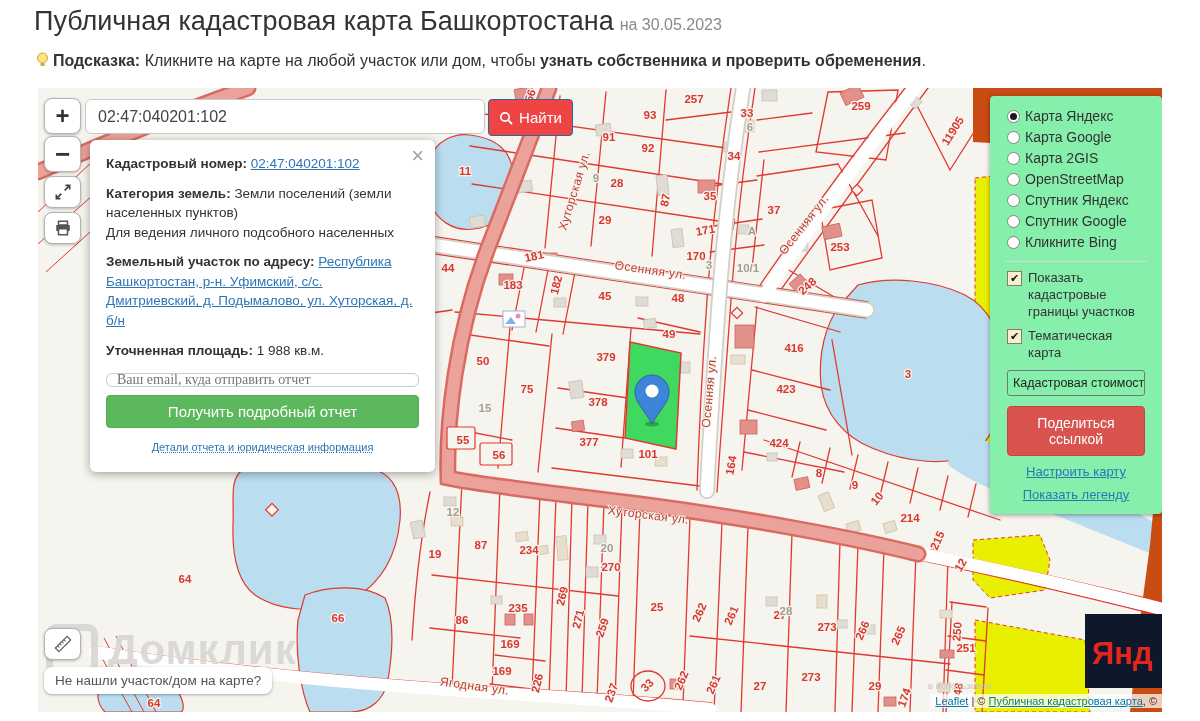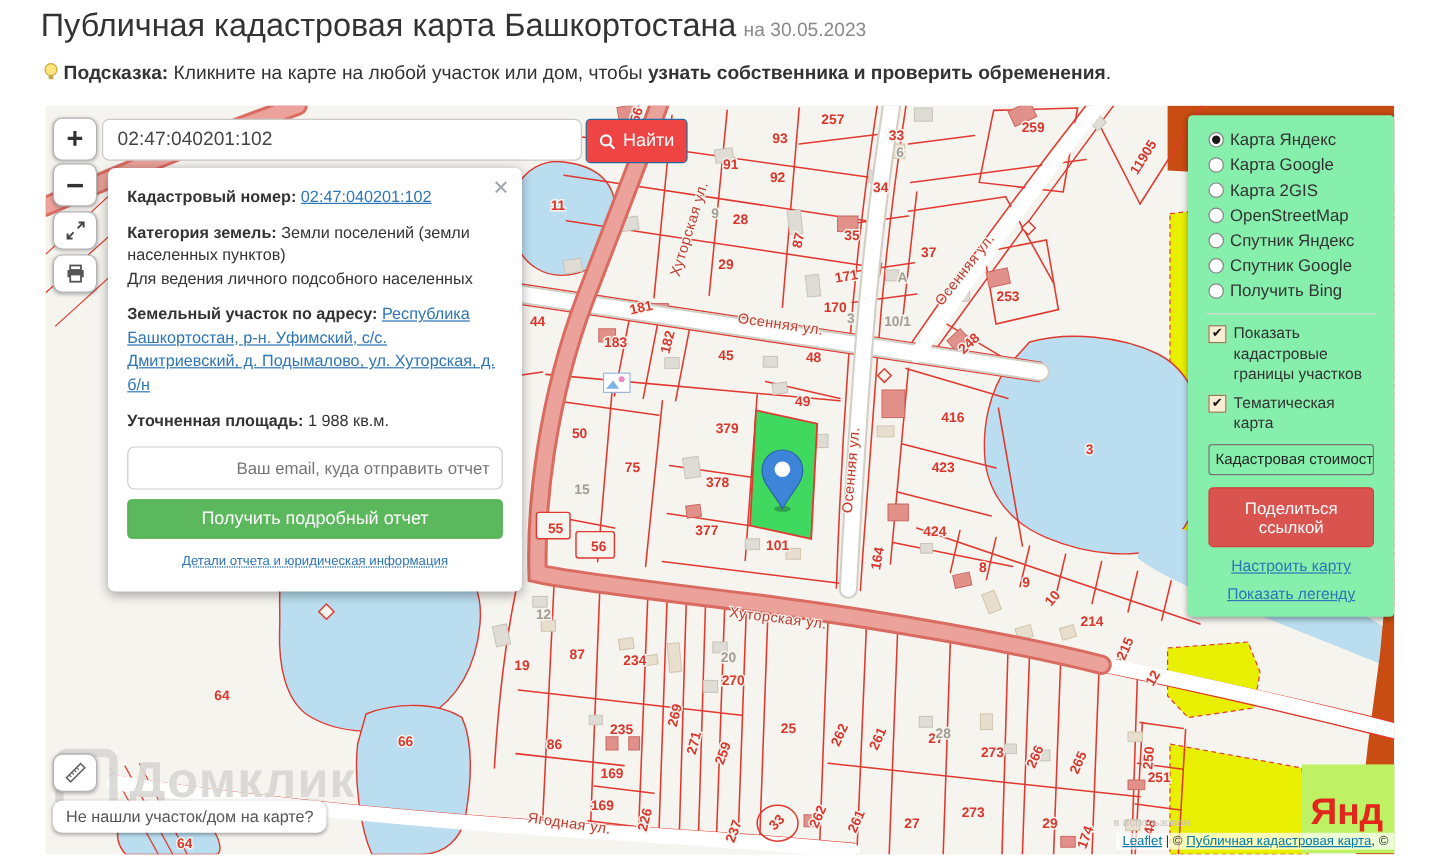--- a/index.html
+++ b/index.html
@@ -52,22 +52,22 @@
        font-family:"Liberation Sans",sans-serif;}
   #findbtn{position:absolute;left:450px;top:11px;width:83px;height:35px;background:#ef4444;
        border:1px solid #24699f;border-radius:4px;color:#fff;font-size:15px;display:flex;
        align-items:center;justify-content:center;gap:6px;cursor:pointer;}
   
   #popup{position:absolute;left:52px;top:52px;width:313px;background:#fff;border-radius:6px;
        box-shadow:0 2px 10px rgba(0,0,0,.35);padding:14px 16px 16px;font-size:13.5px;line-height:1.45;}
   #popup .cls{position:absolute;right:11px;top:5px;font-size:22px;color:#9aa2a8;cursor:pointer;line-height:1;}
   #popup p{margin:0 0 10px;}
   #popup a{color:#2e75b6;text-decoration:underline;cursor:pointer;}
-  #popup input{width:100%;box-sizing:border-box;height:36px;border:1px solid #ccc;border-radius:6px;
-       padding:0 10px;font-size:14px;color:#555;margin:2px 0 8px;font-family:Liberation Sans, sans-serif;text-align:right;}
+  #popup input{width:100%;box-sizing:border-box;height:14px;border:1px solid #ccc;border-radius:6px;
+       padding:0 10px;font-size:14px;color:#555;margin:2px 0 8px;font-family:Liberation Serif, serif;}
   #popup .grn{display:block;width:100%;height:33px;background:#5cb85c;border:1px solid #4cae4c;
        border-radius:4px;color:#fff;font-size:15px;cursor:pointer;font-family:"Liberation Sans",sans-serif;}
   #popup .dlink{display:block;text-align:center;margin-top:12px;font-size:11px;color:#2e75b6;
        text-decoration:underline dotted;cursor:pointer;}
   
   #lpanel{position:absolute;left:952px;top:8px;width:172px;box-sizing:border-box;background:#86efac;
        border-radius:4px;box-shadow:0 1px 5px rgba(0,0,0,.4);padding:10px 17px;font-size:14px;}
   .rrow{display:flex;align-items:center;gap:5px;line-height:21px;cursor:pointer;}
   .radio{width:13px;height:13px;border:1px solid #858585;border-radius:50%;box-sizing:border-box;
        background:#fff;flex:0 0 13px;position:relative;}
@@ -80,21 +80,21 @@
        border-radius:3px;height:24px;padding:0 5px;font-size:12.5px;color:#222;margin:9px 0 2px;
        cursor:pointer;overflow:hidden;white-space:nowrap;}
   #sharebtn{display:block;margin:10px auto 4px;background:#d9534f;border:1px solid #d43f3a;border-radius:4px;
        color:#fff;font-size:14px;padding:8px 12px;cursor:pointer;font-family:"Liberation Sans",sans-serif;}
   .plink{display:block;text-align:center;margin:8px 0 2px;font-size:13px;color:#2e75b6;
        text-decoration:underline;cursor:pointer;}
   
   #dmk{position:absolute;left:8px;top:536px;display:flex;align-items:center;gap:10px;opacity:.9;}
   #dmk .sq{width:38px;height:38px;border:7px solid #d9d7d4;border-radius:10px;}
   #dmk .tx{font-size:42px;font-weight:bold;color:#d9d7d4;letter-spacing:1px;}
-  #ymk{position:absolute;left:1047px;top:549px;width:92px;height:74px;background:#bef264;}
+  #ymk{position:absolute;left:1047px;top:526px;width:92px;height:74px;background:#0f172a;}
   #ymk span{position:absolute;left:7px;top:22px;font-size:31px;font-weight:bold;color:#e3261d;}
   #ftxt{position:absolute;left:890px;top:592px;font-size:9.5px;color:#c7c3bc;}
   #attr{position:absolute;right:0;bottom:4px;background:rgba(255,255,255,.72);padding:1px 5px;
        font-size:11px;color:#333;}
   #attr a{color:#0078a8;text-decoration:underline;cursor:pointer;}
 </style>
 </head>
 <body>
 
 <div id="hdr">
@@ -498,21 +498,21 @@
         <label class="rrow">
           <span class="radio"></span>
           <span>Спутник Яндекс</span>
         </label>
         <label class="rrow">
           <span class="radio"></span>
           <span>Спутник Google</span>
         </label>
         <label class="rrow">
           <span class="radio"></span>
-          <span>Получить Bing</span>
+          <span>Кликните Bing</span>
         </label>
       </div>
     <hr>
     <div id="overlay-list">
         <label class="crow">
           <span class="cbox">✔</span>
           <span>Показать кадастровые границы участков</span>
         </label>
         <label class="crow">
           <span class="cbox">✔</span>

